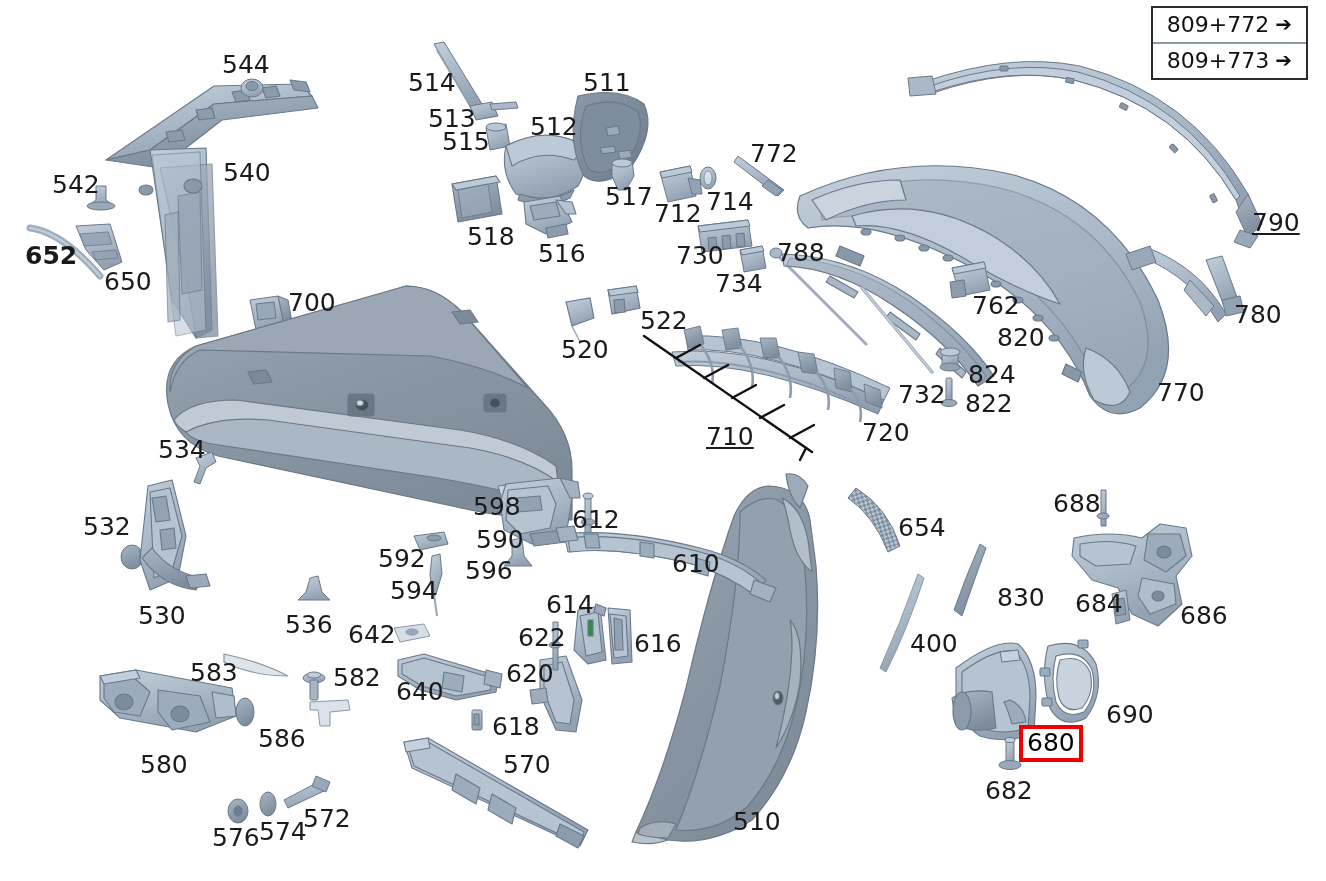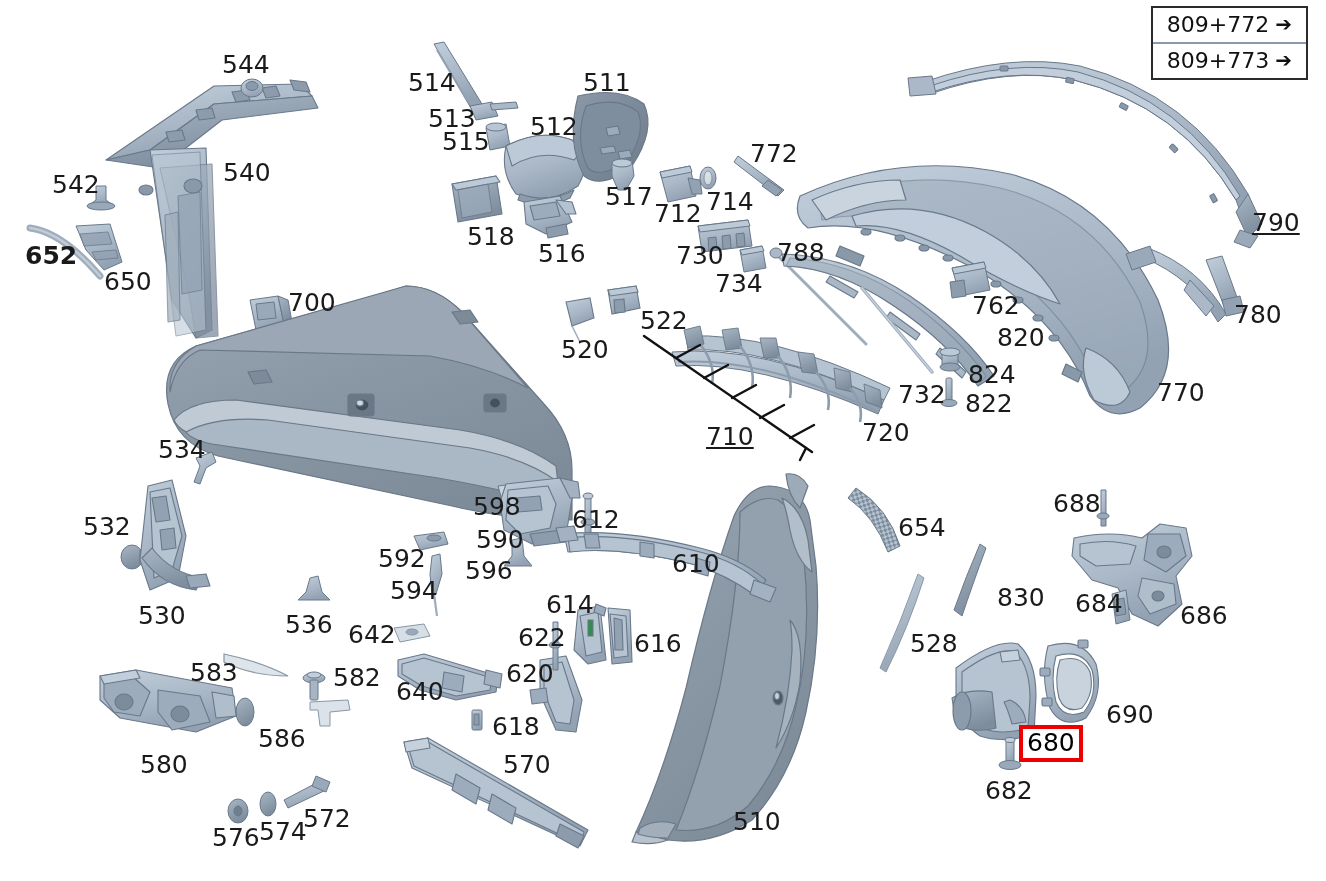--- a/index.html
+++ b/index.html
@@ -620,21 +620,21 @@
       <div class="lbl" style="left: 997px; top: 577px; margin-top: 8px;">830</div>
       <div class="lbl" style="left: 390px; top: 578px;">594</div>
       <div class="lbl" style="left: 1075px; top: 591px;">684</div>
       <div class="lbl" style="left: 1180px; top: 603px;">686</div>
       <div class="lbl" style="left: 138px; top: 603px;">530</div>
       <div class="lbl" style="left: 546px; top: 592px;">614</div>
       <div class="lbl" style="left: 285px; top: 612px;">536</div>
       <div class="lbl" style="left: 348px; top: 622px; text-align: right;">642</div>
       <div class="lbl" style="left: 518px; top: 625px;">622</div>
       <div class="lbl" style="left: 634px; top: 631px;">616</div>
-      <div class="lbl" style="left: 910px; top: 631px;">528</div>
+      <div class="lbl" style="left: 910px; top: 631px;">400</div>
       <div class="lbl" style="left: 190px; top: 660px;">583</div>
       <div class="lbl" style="left: 333px; top: 665px;">582</div>
       <div class="lbl" style="left: 506px; top: 661px;">620</div>
       <div class="lbl" style="left: 396px; top: 679px;">640</div>
       <div class="lbl" style="left: 1106px; top: 702px;">690</div>
       <div class="lbl" style="left: 492px; top: 714px;">618</div>
       <div class="lbl" style="left: 258px; top: 726px;">586</div>
       <div class="lbl hi" style="left: 1019px; top: 725px;">680</div>
       <div class="lbl" style="left: 140px; top: 752px;">580</div>
       <div class="lbl" style="left: 503px; top: 752px;">570</div>

